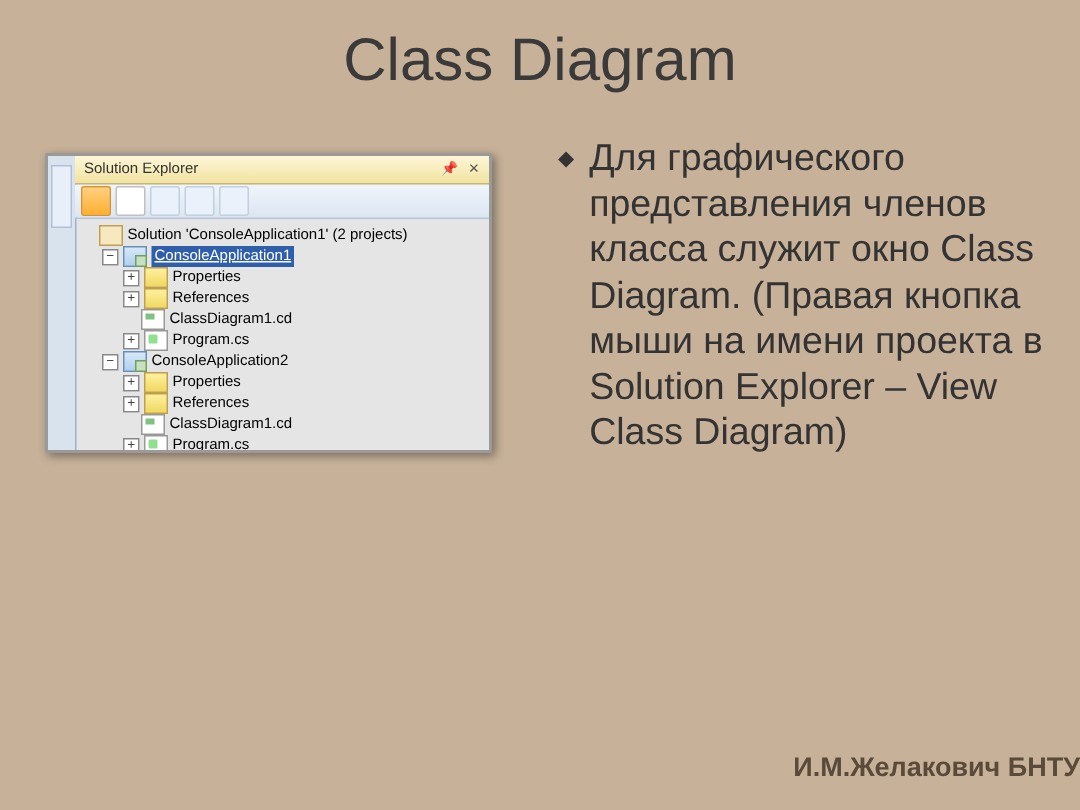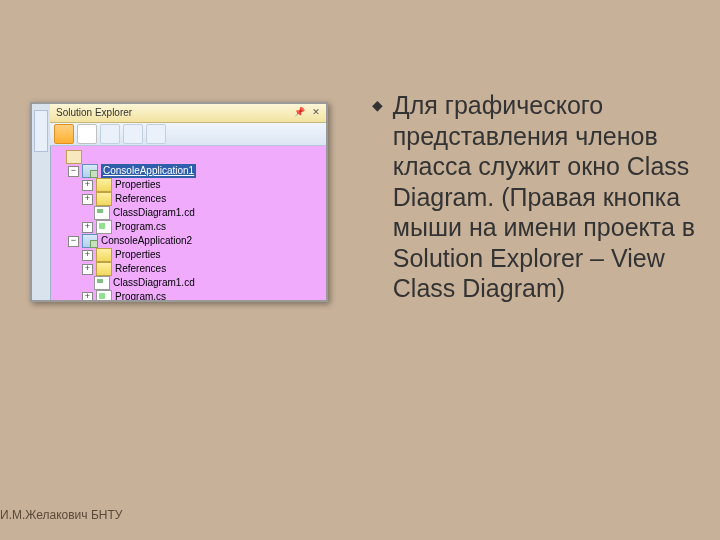--- a/index.html
+++ b/index.html
@@ -43,32 +43,33 @@
     font-size: 14px;
     line-height: 30px;
     margin-right: 10px;
     color: #333;
   }
   .footer {
     position: absolute;
     bottom: 18px;
     left: 0;
     width: 100%;
-    text-align: left;
-    font-size: 12px;
+    text-align: right;
+    font-size: 18px;
     color: #5a4a3a;
+    font-weight: bold;
   }
   
   .shot {
     position: absolute;
     top: 102px;
     left: 30px;
     width: 294px;
     height: 196px;
-    background: #f0abfc;
+    background: #e5e5e5;
     border: 2px solid #9a9a9a;
     box-shadow: 2px 2px 6px rgba(0,0,0,0.4);
     font-size: 10px;
     color: #000;
     overflow: hidden;
   }
   .shot-left {
     position: absolute;
     left: 0; top: 0; bottom: 0;
     width: 18px;
@@ -180,20 +181,21 @@
     padding: 0 2px;
     text-decoration: underline;
   }
   .lbl.bold { font-weight: normal; }
   .ind { width: 14px; flex-shrink: 0; }
 </style>
 </head>
 <body>
 
 <div class="slide">
+  <div class="title">Class Diagram</div>
 
   <div class="body-text">
     <div class="bullet">
       <span class="diamond">◆</span>
       <span>Для графического представления членов класса служит окно Class Diagram. (Правая кнопка мыши на имени проекта в Solution Explorer – View Class Diagram)</span>
     </div>
   </div>
 
   <div class="footer">И.М.Желакович БНТУ</div>
 
@@ -211,20 +213,21 @@
         <span class="tb-btn orange"></span>
         <span class="tb-btn sheet"></span>
         <span class="tb-btn"></span>
         <span class="tb-btn"></span>
         <span class="tb-btn"></span>
       </div>
       <div class="tree">
         <div class="tree-row">
           <span class="exp spacer"></span>
           <span class="ic ic-sln"></span>
+          <span class="lbl">Solution 'ConsoleApplication1' (2 projects)</span>
         </div>
 
         <div class="tree-row">
           <span class="ind"></span>
           <span class="exp">−</span>
           <span class="ic ic-proj"></span>
           <span class="lbl sel">ConsoleApplication1</span>
         </div>
         <div class="tree-row">
           <span class="ind"></span>

